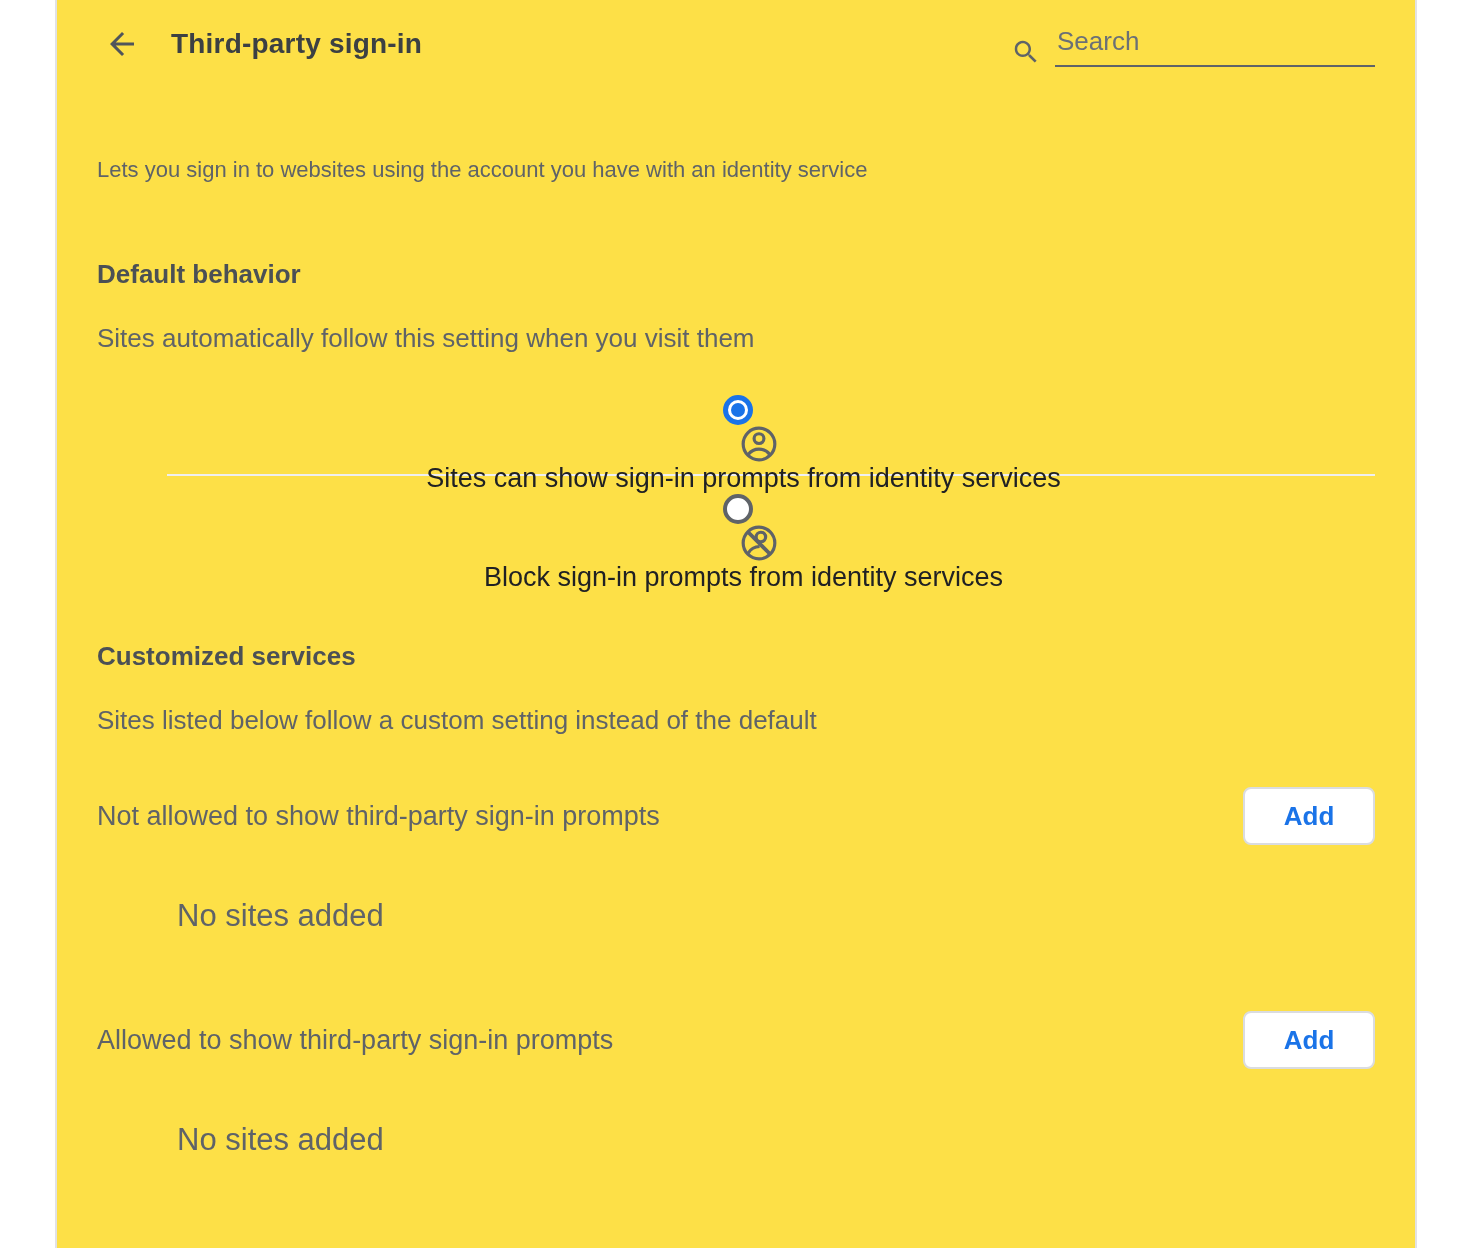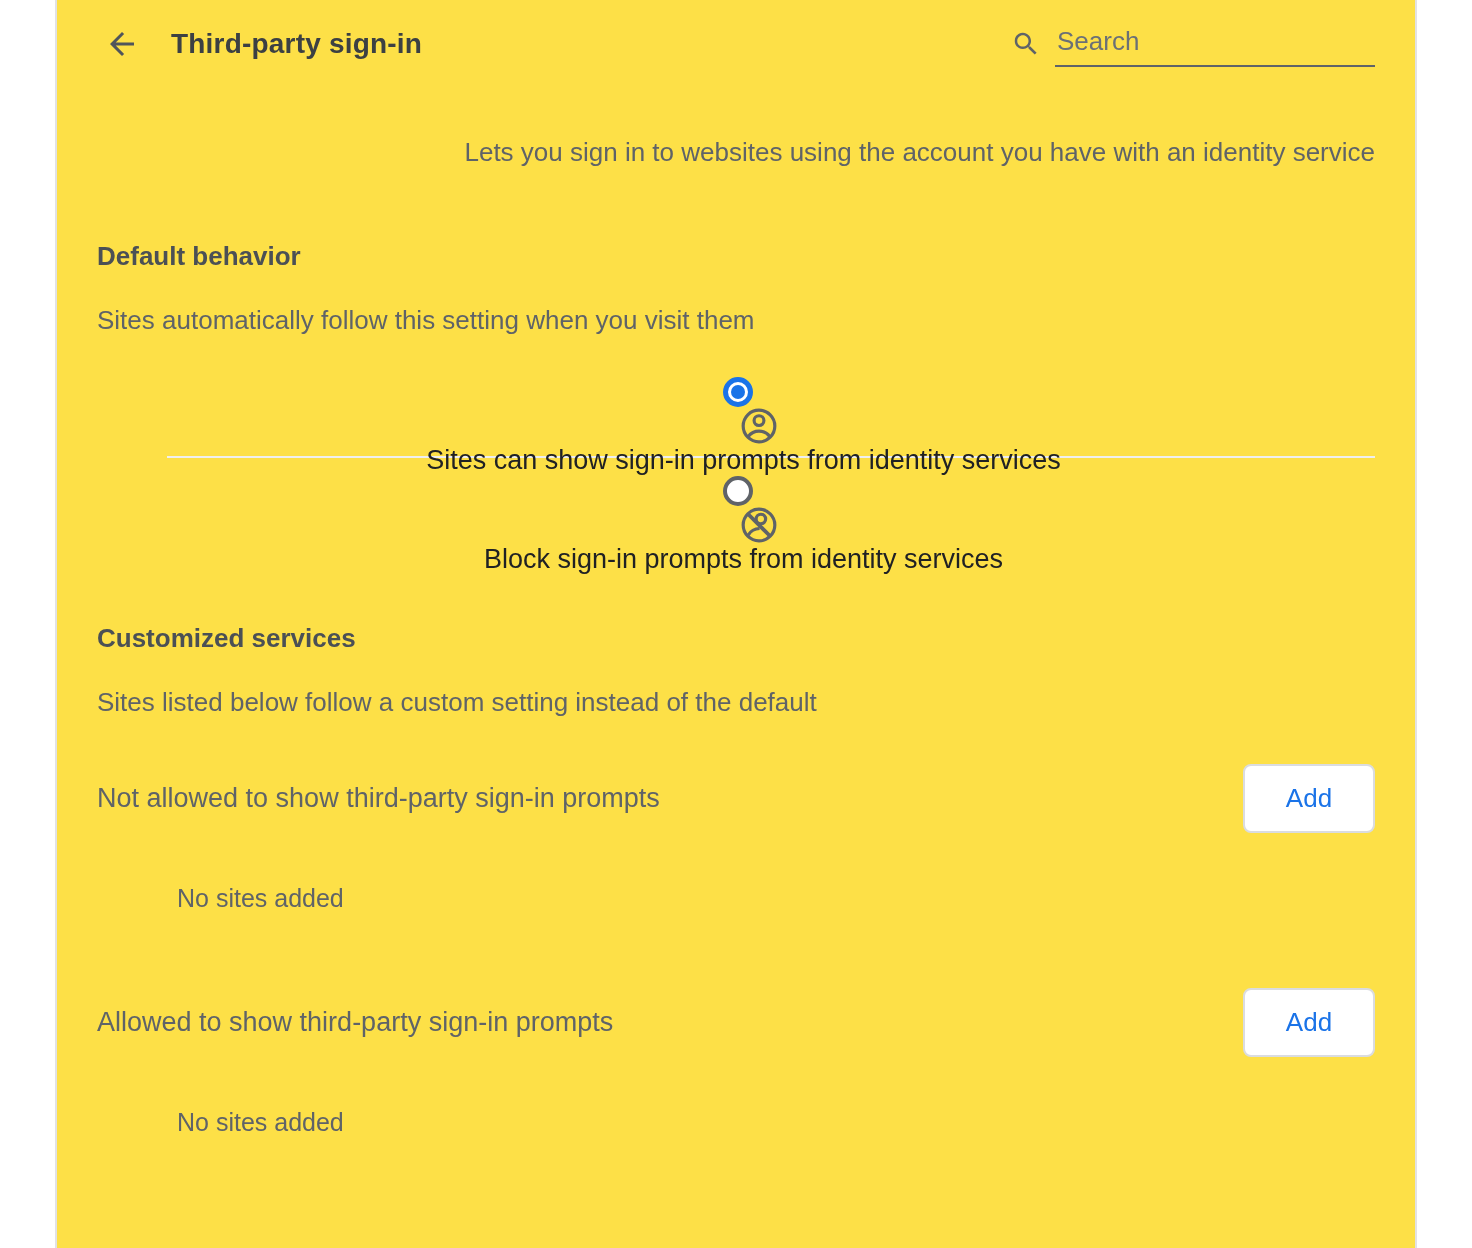--- a/index.html
+++ b/index.html
@@ -42,21 +42,21 @@
   .page-title {
     margin-left: 29px;
     font-size: 28px;
     font-weight: 700;
     color: #3c4043;
     letter-spacing: 0.2px;
     flex: 1 1 auto;
   }
   .search-wrap {
     display: flex;
-    align-items: center;
+    align-items: flex-end;
     margin-left: auto;
   }
   .search-icon-box {
     width: 30px;
     height: 30px;
     margin-right: 14px;
     flex: 0 0 auto;
   }
   .search-input {
     width: 320px;
@@ -67,25 +67,24 @@
     font-size: 26px;
     color: #202124;
     font-family: "Liberation Sans", "DejaVu Sans", sans-serif;
     background: transparent;
     padding: 0 2px 4px 2px;
   }
   .search-input::placeholder { color: #6b7076; opacity: 1; }
 
   
   .page-desc {
-    margin-top: 46px;
-    font-size: 26px;
-    color: #5f6368;
-    line-height: 36px;
-    text-align: right;
+    margin-top: 64px;
+    font-size: 22px;
+    color: #5f6368;
+    line-height: 36px;
   }
   .section-heading {
     font-size: 26px;
     font-weight: 700;
     color: #4b5055;
     line-height: 36px;
   }
   .section-sub {
     font-size: 26px;
     color: #5f6368;
@@ -157,34 +156,34 @@
     height: 58px;
   }
   #list-row-blocked { margin-top: 49px; }
   #list-row-allowed { margin-top: 77px; }
   .list-title {
     font-size: 27px;
     color: #5f6368;
   }
   .add-btn {
     width: 132px;
-    height: 69px;
+    height: 58px;
     background: #ffffff;
     border: 2px solid #dadce0;
     border-radius: 8px;
     color: #1a73e8;
     font-size: 26px;
-    font-weight: 400;
+    font-weight: 700;
     font-family: "Liberation Sans", "DejaVu Sans", sans-serif;
     cursor: pointer;
   }
   .empty-state {
     margin-top: 53px;
     padding-left: 80px;
-    font-size: 25px;
+    font-size: 31px;
     color: #5f6368;
     line-height: 36px;
   }
   svg { display: block; }
 </style>
 </head>
 <body>
 
 <div class="card">
 

